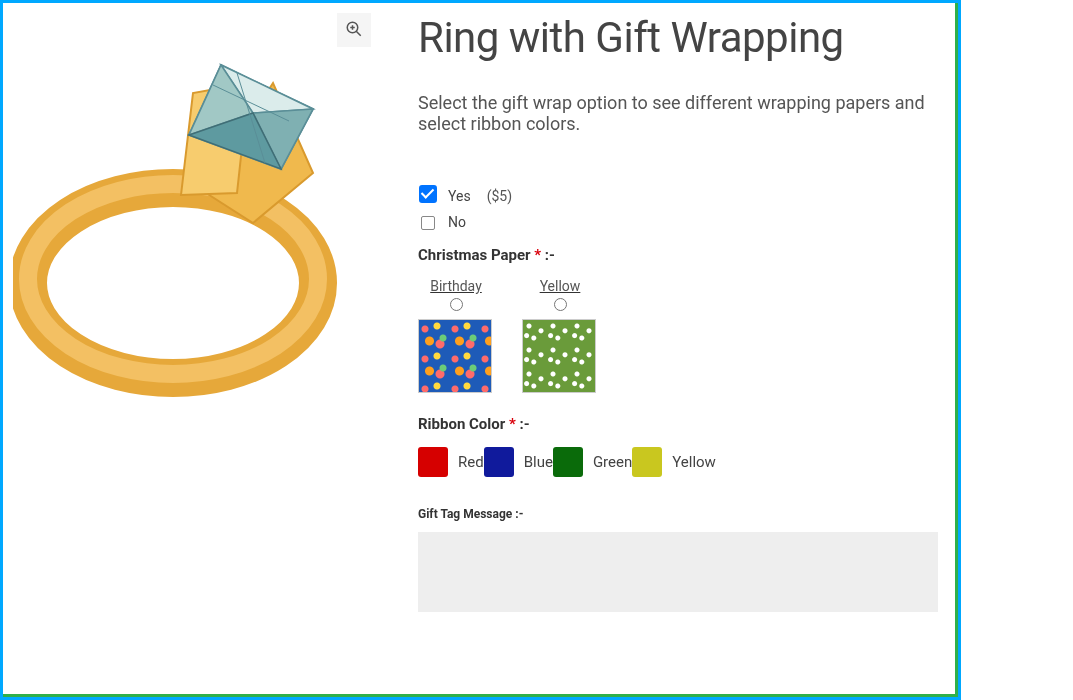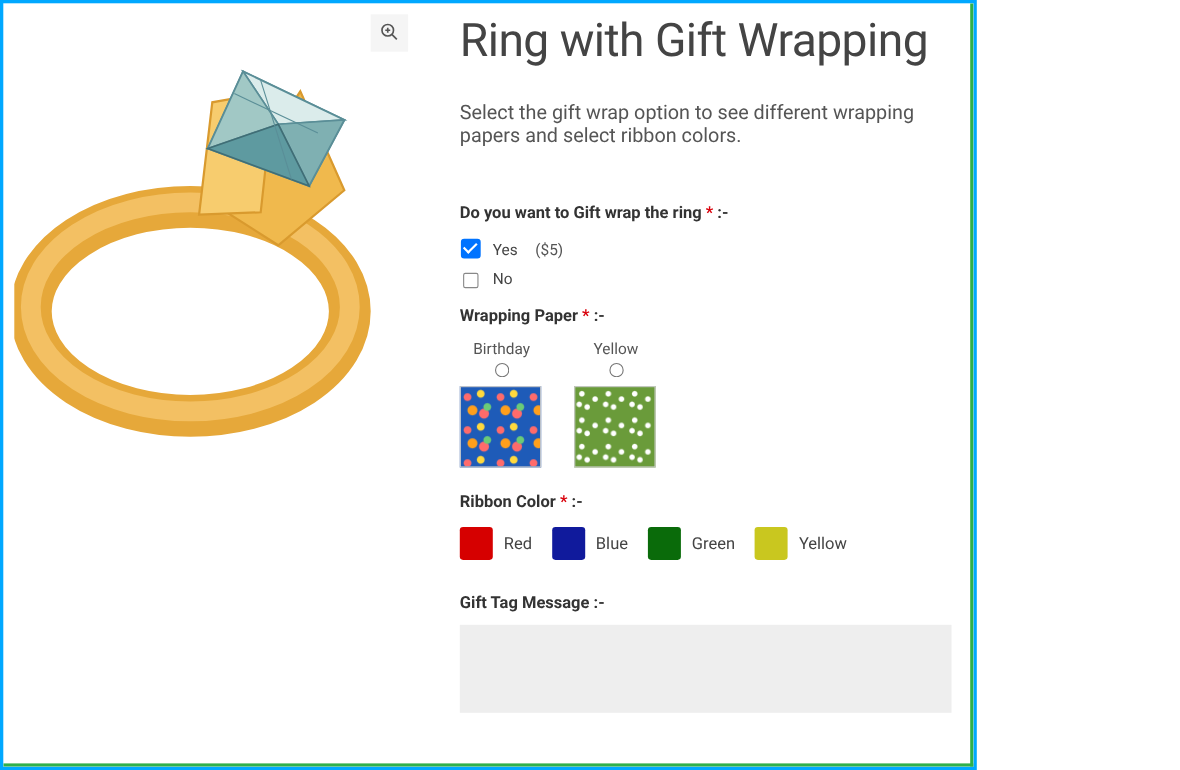--- a/index.html
+++ b/index.html
@@ -3,21 +3,21 @@
 <meta charset="utf-8">
 <style>
   * { box-sizing: border-box; }
   html, body { margin: 0; padding: 0; }
   body {
     font-family: -apple-system, BlinkMacSystemFont, "Segoe UI", Roboto, "Helvetica Neue", Arial, sans-serif;
     color: #333;
     background: #fff;
   }
   .outer-border {
-    width: 888px;
+    width: 961px;
     height: 700px;
     border: 3px solid #00a8ff;
     position: relative;
     overflow: hidden;
   }
   .inner-border {
     position: absolute;
     inset: 0;
     border-right: 3px solid #2fb04a;
     border-bottom: 3px solid #2fb04a;
@@ -128,20 +128,21 @@
     border-radius: 2px;
     background: #fff;
     cursor: pointer;
   }
   .price-addon { color: #555; margin-left: 6px; }
   .paper-row {
     display: flex;
     gap: 28px;
     margin-top: 4px;
     margin-bottom: 22px;
+    text-decoration: underline;
   }
   .paper-option {
     width: 76px;
     text-align: center;
     font-size: 14px;
     color: #555;
   }
   .paper-option .lbl { display:block; margin-bottom:4px; }
   .paper-option input[type="radio"] {
     margin: 0 0 8px 0;
@@ -175,21 +176,20 @@
   .swatch-christmas {
     background:
       radial-gradient(circle at 30% 30%, #c0392b 3px, transparent 4px),
       radial-gradient(circle at 70% 60%, #d4a83a 3px, transparent 4px),
       radial-gradient(circle at 50% 85%, #2e7d32 3px, transparent 4px),
       #b08d57;
     background-size: 28px 28px;
   }
   .ribbon-row {
     display: flex;
-    gap: 18px;
     align-items: center;
     margin-top: 4px;
     margin-bottom: 30px;
   }
   .ribbon-option {
     display: flex;
     align-items: center;
     gap: 10px;
     font-size: 15px;
     color: #444;
@@ -200,21 +200,21 @@
     height: 30px;
     border-radius: 3px;
     display: inline-block;
   }
   .sw-red   { background: #d60000; }
   .sw-blue  { background: #101a9c; }
   .sw-green { background: #0a6b0a; }
   .sw-yellow{ background: #c9c71f; }
   .gift-msg-label {
     font-weight: 700;
-    font-size: 15px;
+    font-size: 12px;
     margin-bottom: 11px;
   }
   textarea.gift-msg {
     width: 100%;
     height: 80px;
     border: none;
     background: #eeeeee;
     padding: 12px;
     font-size: 14px;
     font-family: inherit;
@@ -255,42 +255,39 @@
         <line x1="200" y1="62" x2="276" y2="98" stroke="#5a8e97" stroke-width="1"></line>
         <line x1="224" y1="50" x2="252" y2="140" stroke="#5a8e97" stroke-width="1"></line>
       </svg>
     </div>
 
     <div class="summary">
       <h1 class="title">Ring with Gift Wrapping</h1>
       <div class="description">Select the gift wrap option to see different wrapping papers and select ribbon colors.</div>
 
       
-      <div class="field-label">
-        <span>Do you want to Gift wrap the ring </span><span class="required">*</span><span> :-</span>
-      </div>
 
       <div class="option-row">
         <span class="checkbox-wrap">
           <input type="checkbox" checked="" style="">
         </span>
         <span>Yes</span>
         <span class="price-addon">($5)</span>
       </div>
 
       <div class="option-row" style="margin-bottom:16px;">
         <span class="checkbox-plain" style="width:20px; display:inline-flex; justify-content:center;">
           <input type="checkbox" style="">
         </span>
         <span>No</span>
       </div>
 
       
       <div class="field-label">
-        <span>Wrapping Paper </span><span class="required">*</span><span> :-</span>
+        <span>Christmas Paper </span><span class="required">*</span><span> :-</span>
       </div>
 
       <div class="paper-row">
         <label class="paper-option">
           <span class="lbl">Birthday</span>
           <input type="radio" name="paper" style="">
           <span class="paper-swatch swatch-birthday"></span>
         </label>
         <label class="paper-option">
           <span class="lbl">Yellow</span>

